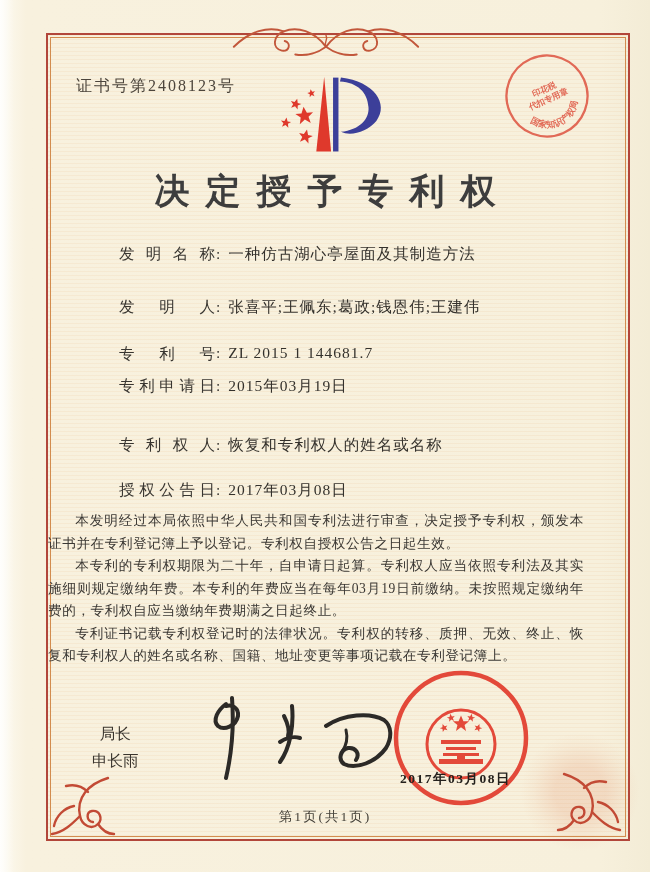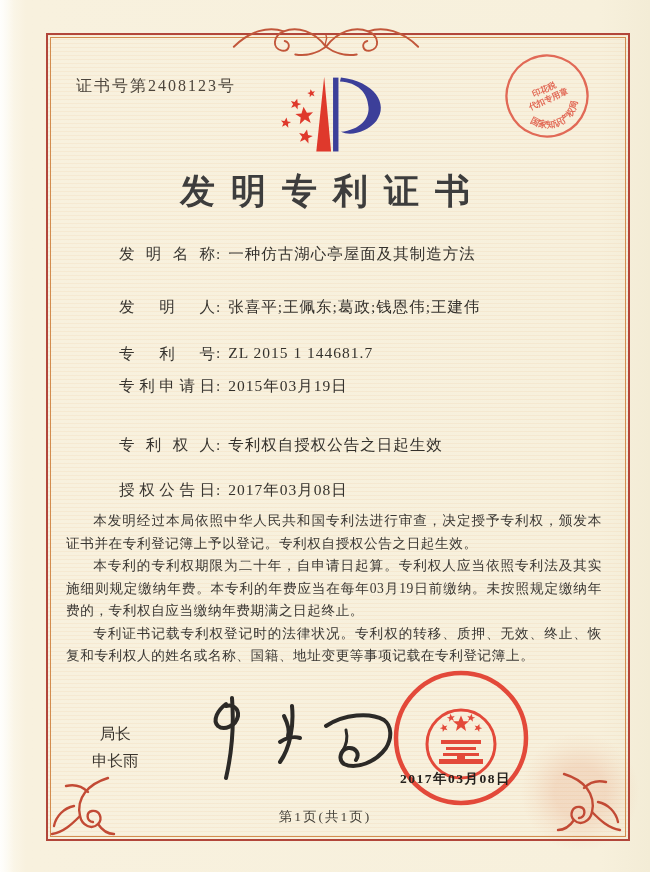--- a/index.html
+++ b/index.html
@@ -32,21 +32,21 @@
   .field-row:nth-child(1){top:0px;}
   .field-row:nth-child(2){top:53px;}
   .field-row:nth-child(3){top:100px;}
   .field-row:nth-child(4){top:132px;}
   .field-row:nth-child(5){top:191px;}
   .field-row:nth-child(6){top:236px;}
   .f-label{display:inline-block;width:96px;text-align:justify;text-align-last:justify;vertical-align:top;}
   .f-sep{display:inline-block;margin:0 8px 0 1px;}
   .f-value{letter-spacing:1px;color:#34312c;}
 
-  .body-text{position:absolute;left:66px;top:510px;width:536px;font-size:13.6px;line-height:22.5px;
+  .body-text{position:absolute;left:48px;top:510px;width:536px;font-size:13.6px;line-height:22.5px;
              color:#3a3733;text-align:justify;}
   .body-text p{margin:0;text-indent:2em;letter-spacing:.6px;}
 
   .signer{position:absolute;left:92px;top:720px;font-size:15.5px;color:#3a352e;line-height:27px;text-align:center;}
   .signature{position:absolute;left:188px;top:690px;width:215px;height:100px;}
 
   .seal{position:absolute;left:391px;top:668px;width:140px;height:140px;opacity:.93;}
   .seal-date{position:absolute;left:400px;top:770px;width:140px;font-size:13.5px;font-weight:bold;
              color:#24211d;letter-spacing:1.5px;white-space:nowrap;}
 
@@ -127,37 +127,37 @@
       <use href="#star" transform="translate(24,34) scale(0.58) rotate(16)"></use>
       <use href="#star" transform="translate(14,53) scale(0.55) rotate(8)"></use>
       <use href="#star" transform="translate(33,46) scale(0.95) rotate(-6)"></use>
       <use href="#star" transform="translate(34,67) scale(0.75) rotate(12)"></use>
     </g>
     <polygon points="53,6 60,82 45,82" fill="#df392c"></polygon>
     <rect x="62" y="7" width="5.5" height="75" fill="#3c3f99"></rect>
     <path d="M70,7 C104,11 119,34 106,51 C97,62 80,67 70,62 C89,60 99,49 98,37 C97,22 87,12 69,11 Z" fill="#3c3f99"></path>
   </svg>
 
-  <h1 class="title">发明专利证书</h1>
+  <h1 class="title">决定授予专利权</h1>
 
   <div class="fields">
     <div class="field-row">
       <span class="f-label">发明名称</span><span class="f-sep">:</span><span class="f-value">一种仿古湖心亭屋面及其制造方法</span>
     </div>
     <div class="field-row">
       <span class="f-label">发明人</span><span class="f-sep">:</span><span class="f-value">张喜平;王佩东;葛政;钱恩伟;王建伟</span>
     </div>
     <div class="field-row">
       <span class="f-label">专利号</span><span class="f-sep">:</span><span class="f-value">ZL 2015 1 144681.7</span>
     </div>
     <div class="field-row">
       <span class="f-label">专利申请日</span><span class="f-sep">:</span><span class="f-value">2015年03月19日</span>
     </div>
     <div class="field-row">
-      <span class="f-label">专利权人</span><span class="f-sep">:</span><span class="f-value">专利权自授权公告之日起生效</span>
+      <span class="f-label">专利权人</span><span class="f-sep">:</span><span class="f-value">恢复和专利权人的姓名或名称</span>
     </div>
     <div class="field-row">
       <span class="f-label">授权公告日</span><span class="f-sep">:</span><span class="f-value">2017年03月08日</span>
     </div>
   </div>
 
   <div class="body-text">
     <p>本发明经过本局依照中华人民共和国专利法进行审查，决定授予专利权，颁发本证书并在专利登记簿上予以登记。专利权自授权公告之日起生效。</p>
     <p>本专利的专利权期限为二十年，自申请日起算。专利权人应当依照专利法及其实施细则规定缴纳年费。本专利的年费应当在每年03月19日前缴纳。未按照规定缴纳年费的，专利权自应当缴纳年费期满之日起终止。</p>
     <p>专利证书记载专利权登记时的法律状况。专利权的转移、质押、无效、终止、恢复和专利权人的姓名或名称、国籍、地址变更等事项记载在专利登记簿上。</p>

